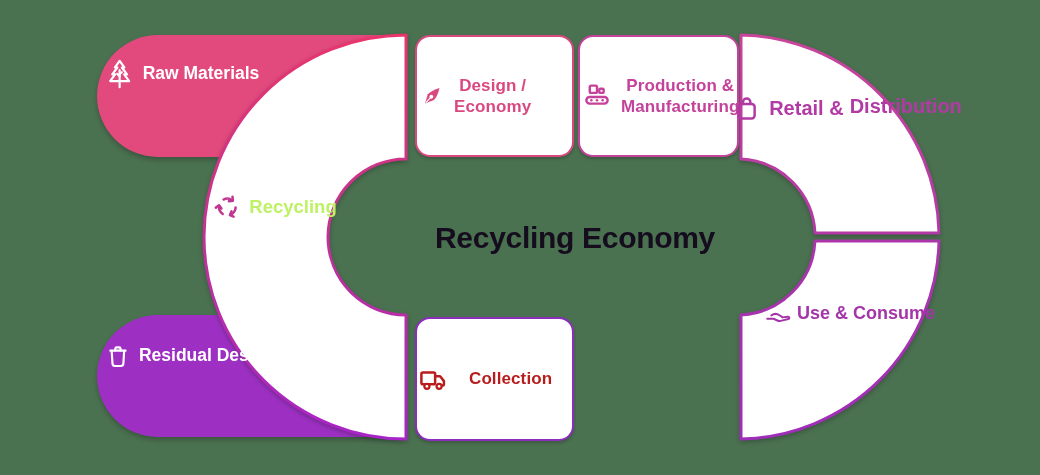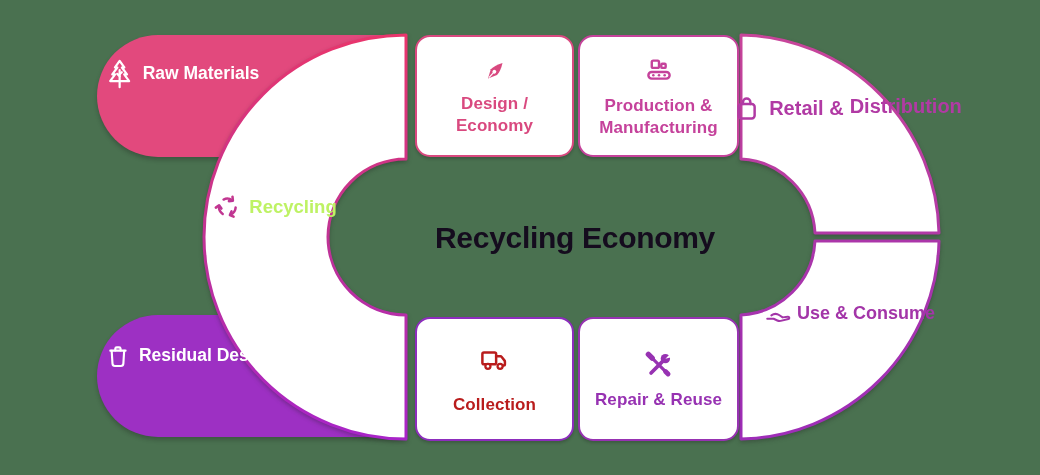--- a/index.html
+++ b/index.html
@@ -9,21 +9,21 @@
   }
   
   .block{position:absolute;z-index:1;box-shadow:0 3px 4px rgba(25,25,25,.28);}
   .block-raw{left:97px;top:35px;width:304px;height:122px;background:#e2497d;border-radius:61px 0 0 61px;}
   .block-waste{left:97px;top:315px;width:304px;height:122px;background:#9d30c3;border-radius:61px 0 0 61px;}
   
   .ring{position:absolute;left:0;top:0;z-index:2;filter:drop-shadow(0 2.5px 2px rgba(25,25,25,.3));}
   
   .card{
     position:absolute;z-index:3;background:#ffffff;border-radius:15px;
-    display:flex;flex-direction:column;align-items:center;justify-content:center;gap:7px;
+    display:flex;align-items:center;justify-content:flex-start;gap:7px;
     text-align:center;font-weight:700;box-shadow:0 2px 3px rgba(25,25,25,.25);
   }
   .card .lbl{font-size:17px;line-height:1.26;letter-spacing:.1px;}
   .card-design{left:415px;top:35px;width:155px;height:118px;border:2.5px solid #d9497f;color:#d9497f;}
   .card-production{left:578px;top:35px;width:157px;height:118px;border:2.5px solid #c5429b;color:#c5429b;}
   .card-collection{left:415px;top:317px;width:155px;height:120px;border:2.5px solid #8d2dbd;color:#b91c1c;gap:18px;}
   .card-repair{left:578px;top:317px;width:157px;height:120px;border:2.5px solid #9732b2;color:#9732b2;}
   
   .stack{
     position:absolute;z-index:4;display:flex;flex-direction:row;align-items:center;gap:6px;
@@ -195,31 +195,16 @@
           <rect x="3.1" y="7.4" width="9.7" height="8.3" rx="1.1"></rect>
           <path d="M12.8 10.1 h3 a1.2 1.2 0 0 1 .95.45 l2 2.6 a1.2 1.2 0 0 1 .25.75 v1.8 a.9.9 0 0 1-.9.9 h-1.05"></path>
         </g>
         <circle cx="7" cy="17.2" r="1.8" fill="#ffffff" stroke="currentColor" stroke-width="1.6"></circle>
         <circle cx="15.6" cy="17.2" r="1.8" fill="#ffffff" stroke="currentColor" stroke-width="1.6"></circle>
       </svg>
     </span>
     <span class="lbl">Collection</span>
   </div>
 
-  <div class="card card-repair">
-    <span class="icon">
-      <svg width="34" height="34" viewBox="0 0 24 24">
-        <g stroke="currentColor" fill="none" stroke-linecap="round">
-          <path d="M4.5 4.5 L7.2 7.2" stroke-width="3.8"></path>
-          <path d="M7 7 L17 17" stroke-width="2.2"></path>
-          <path d="M16.6 16.6 L18.4 18.4" stroke-width="3.4"></path>
-          <path d="M6.4 17.6 L14.2 9.8" stroke-width="2.6"></path>
-        </g>
-        <circle cx="16.5" cy="7.5" r="3.3" fill="currentColor"></circle>
-        <path d="M16.5 7.5 L20.5 3.5 L22 6.2 Z" fill="#ffffff"></path>
-      </svg>
-    </span>
-    <span class="lbl">Repair &amp; Reuse</span>
-  </div>
 
   <div class="title">Recycling Economy</div>
 
 </div>
 
 </body></html>

